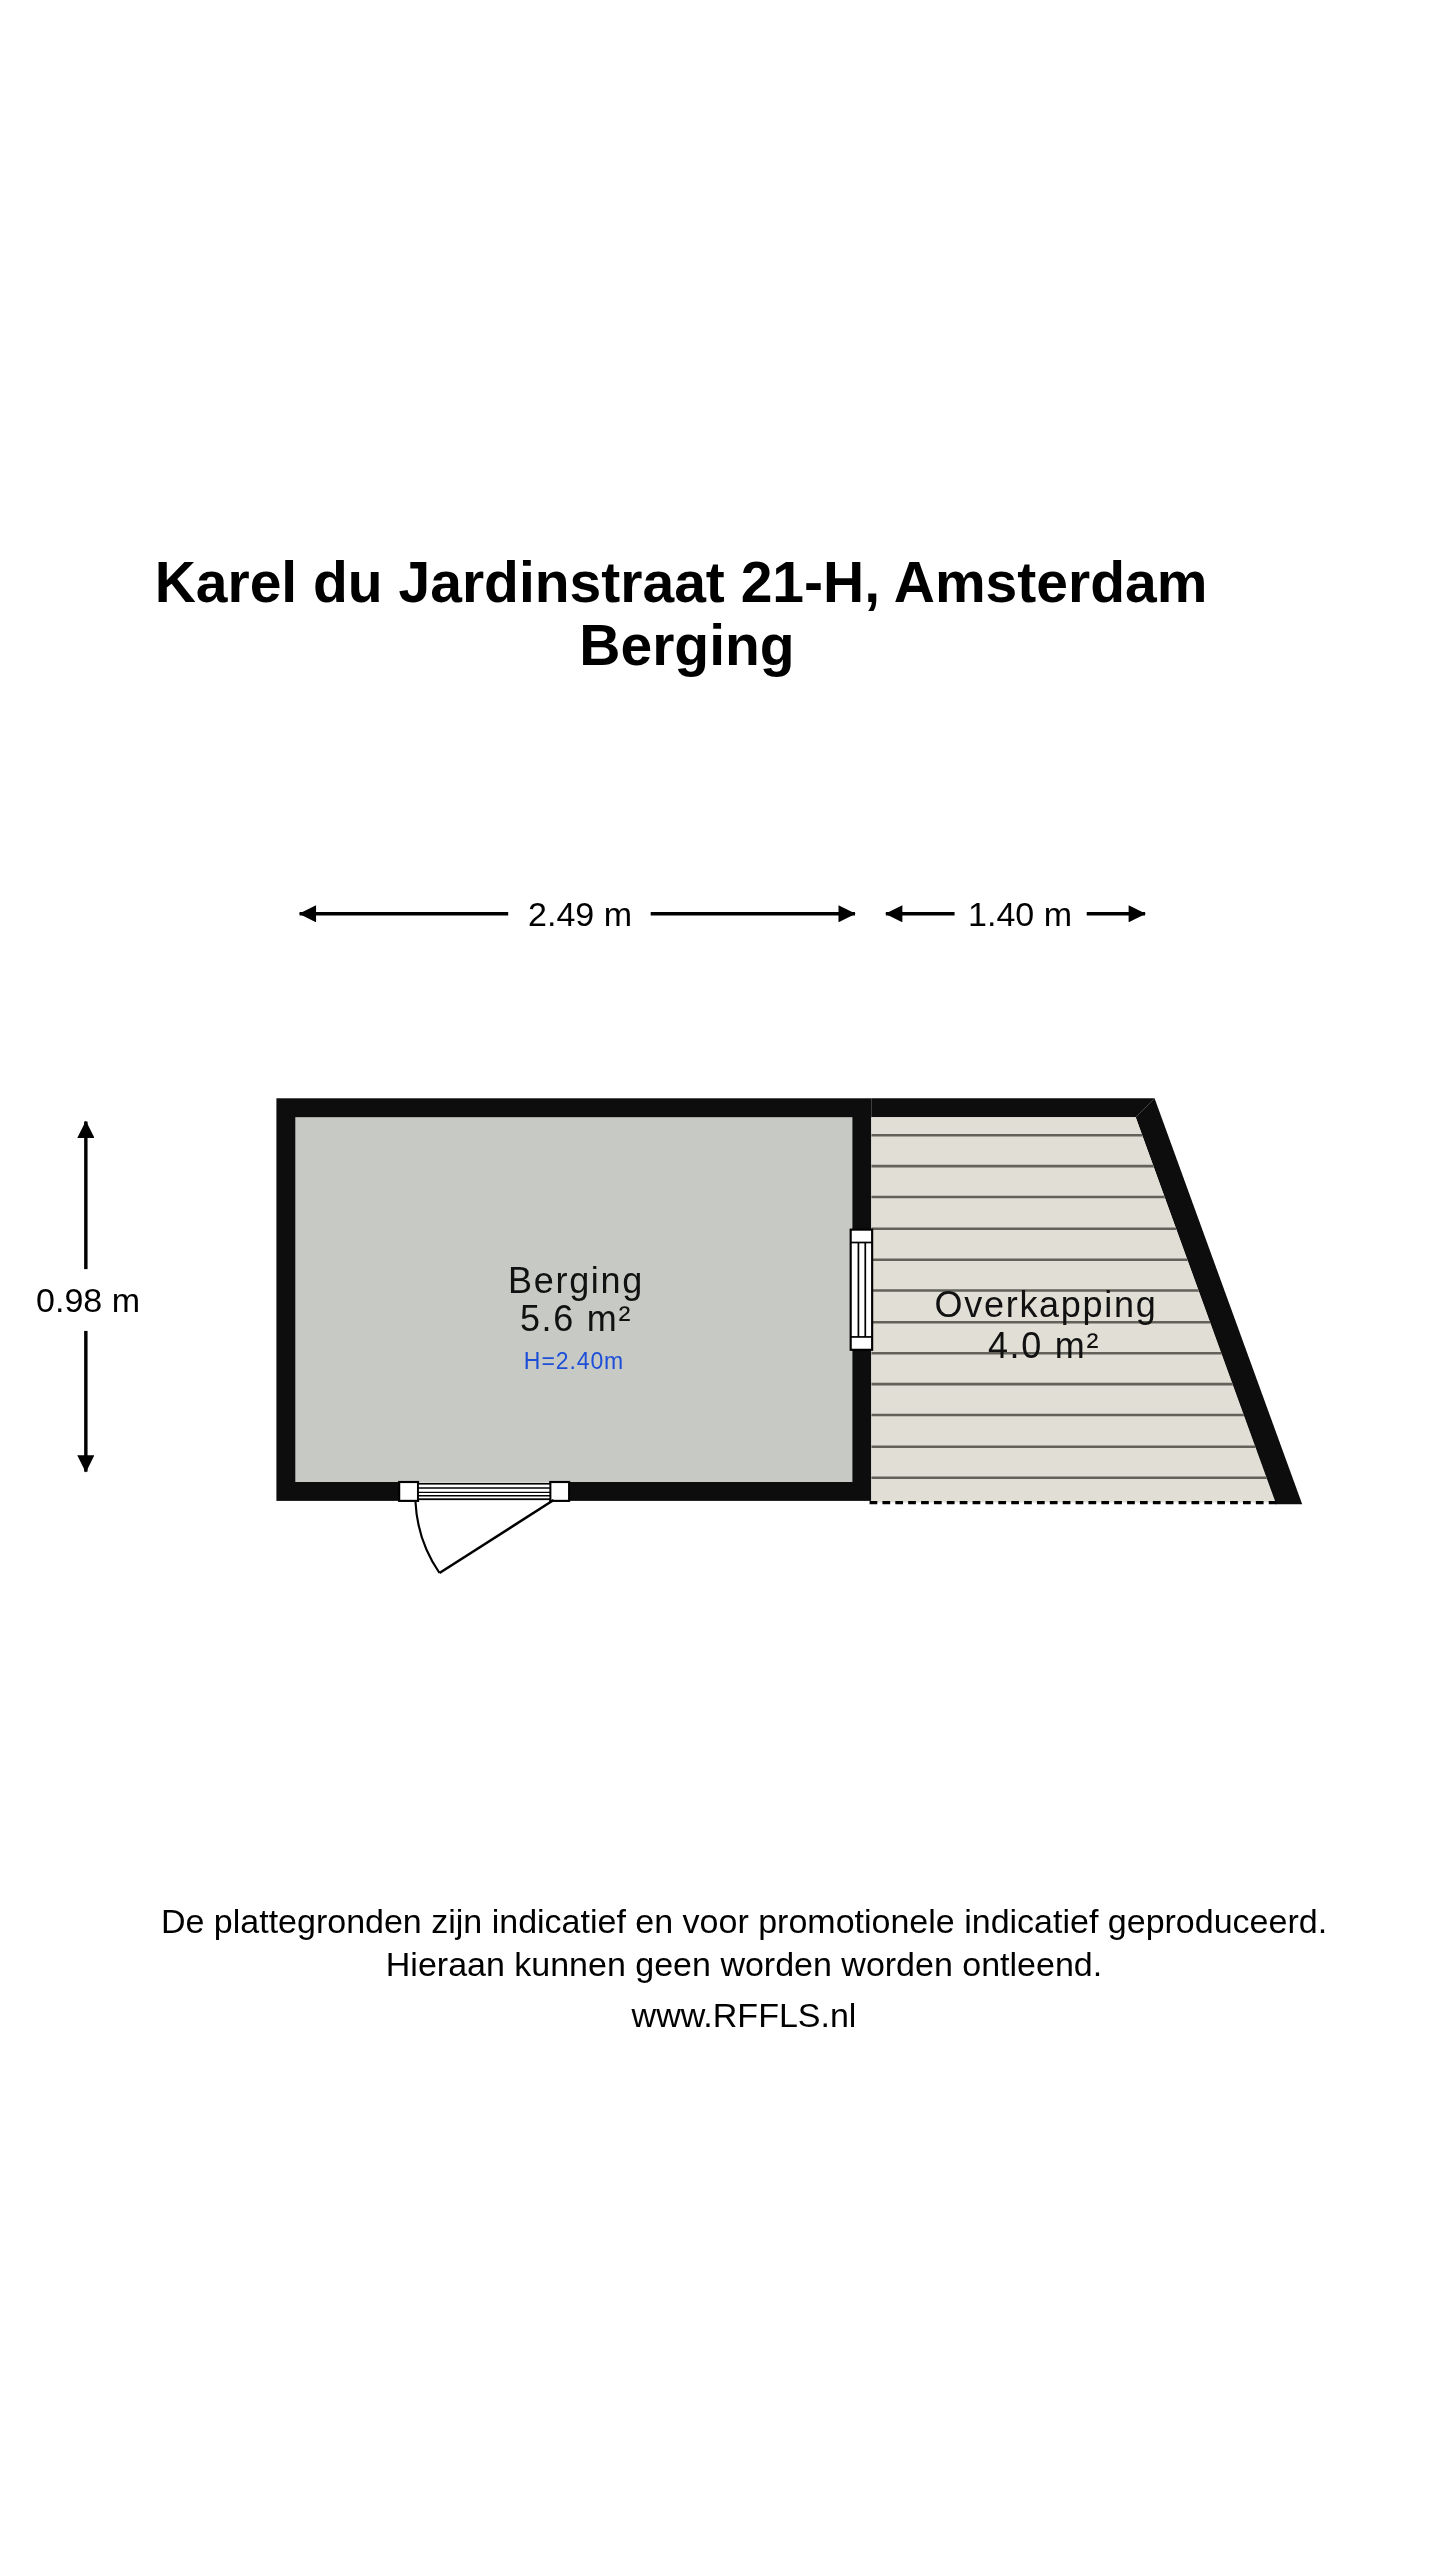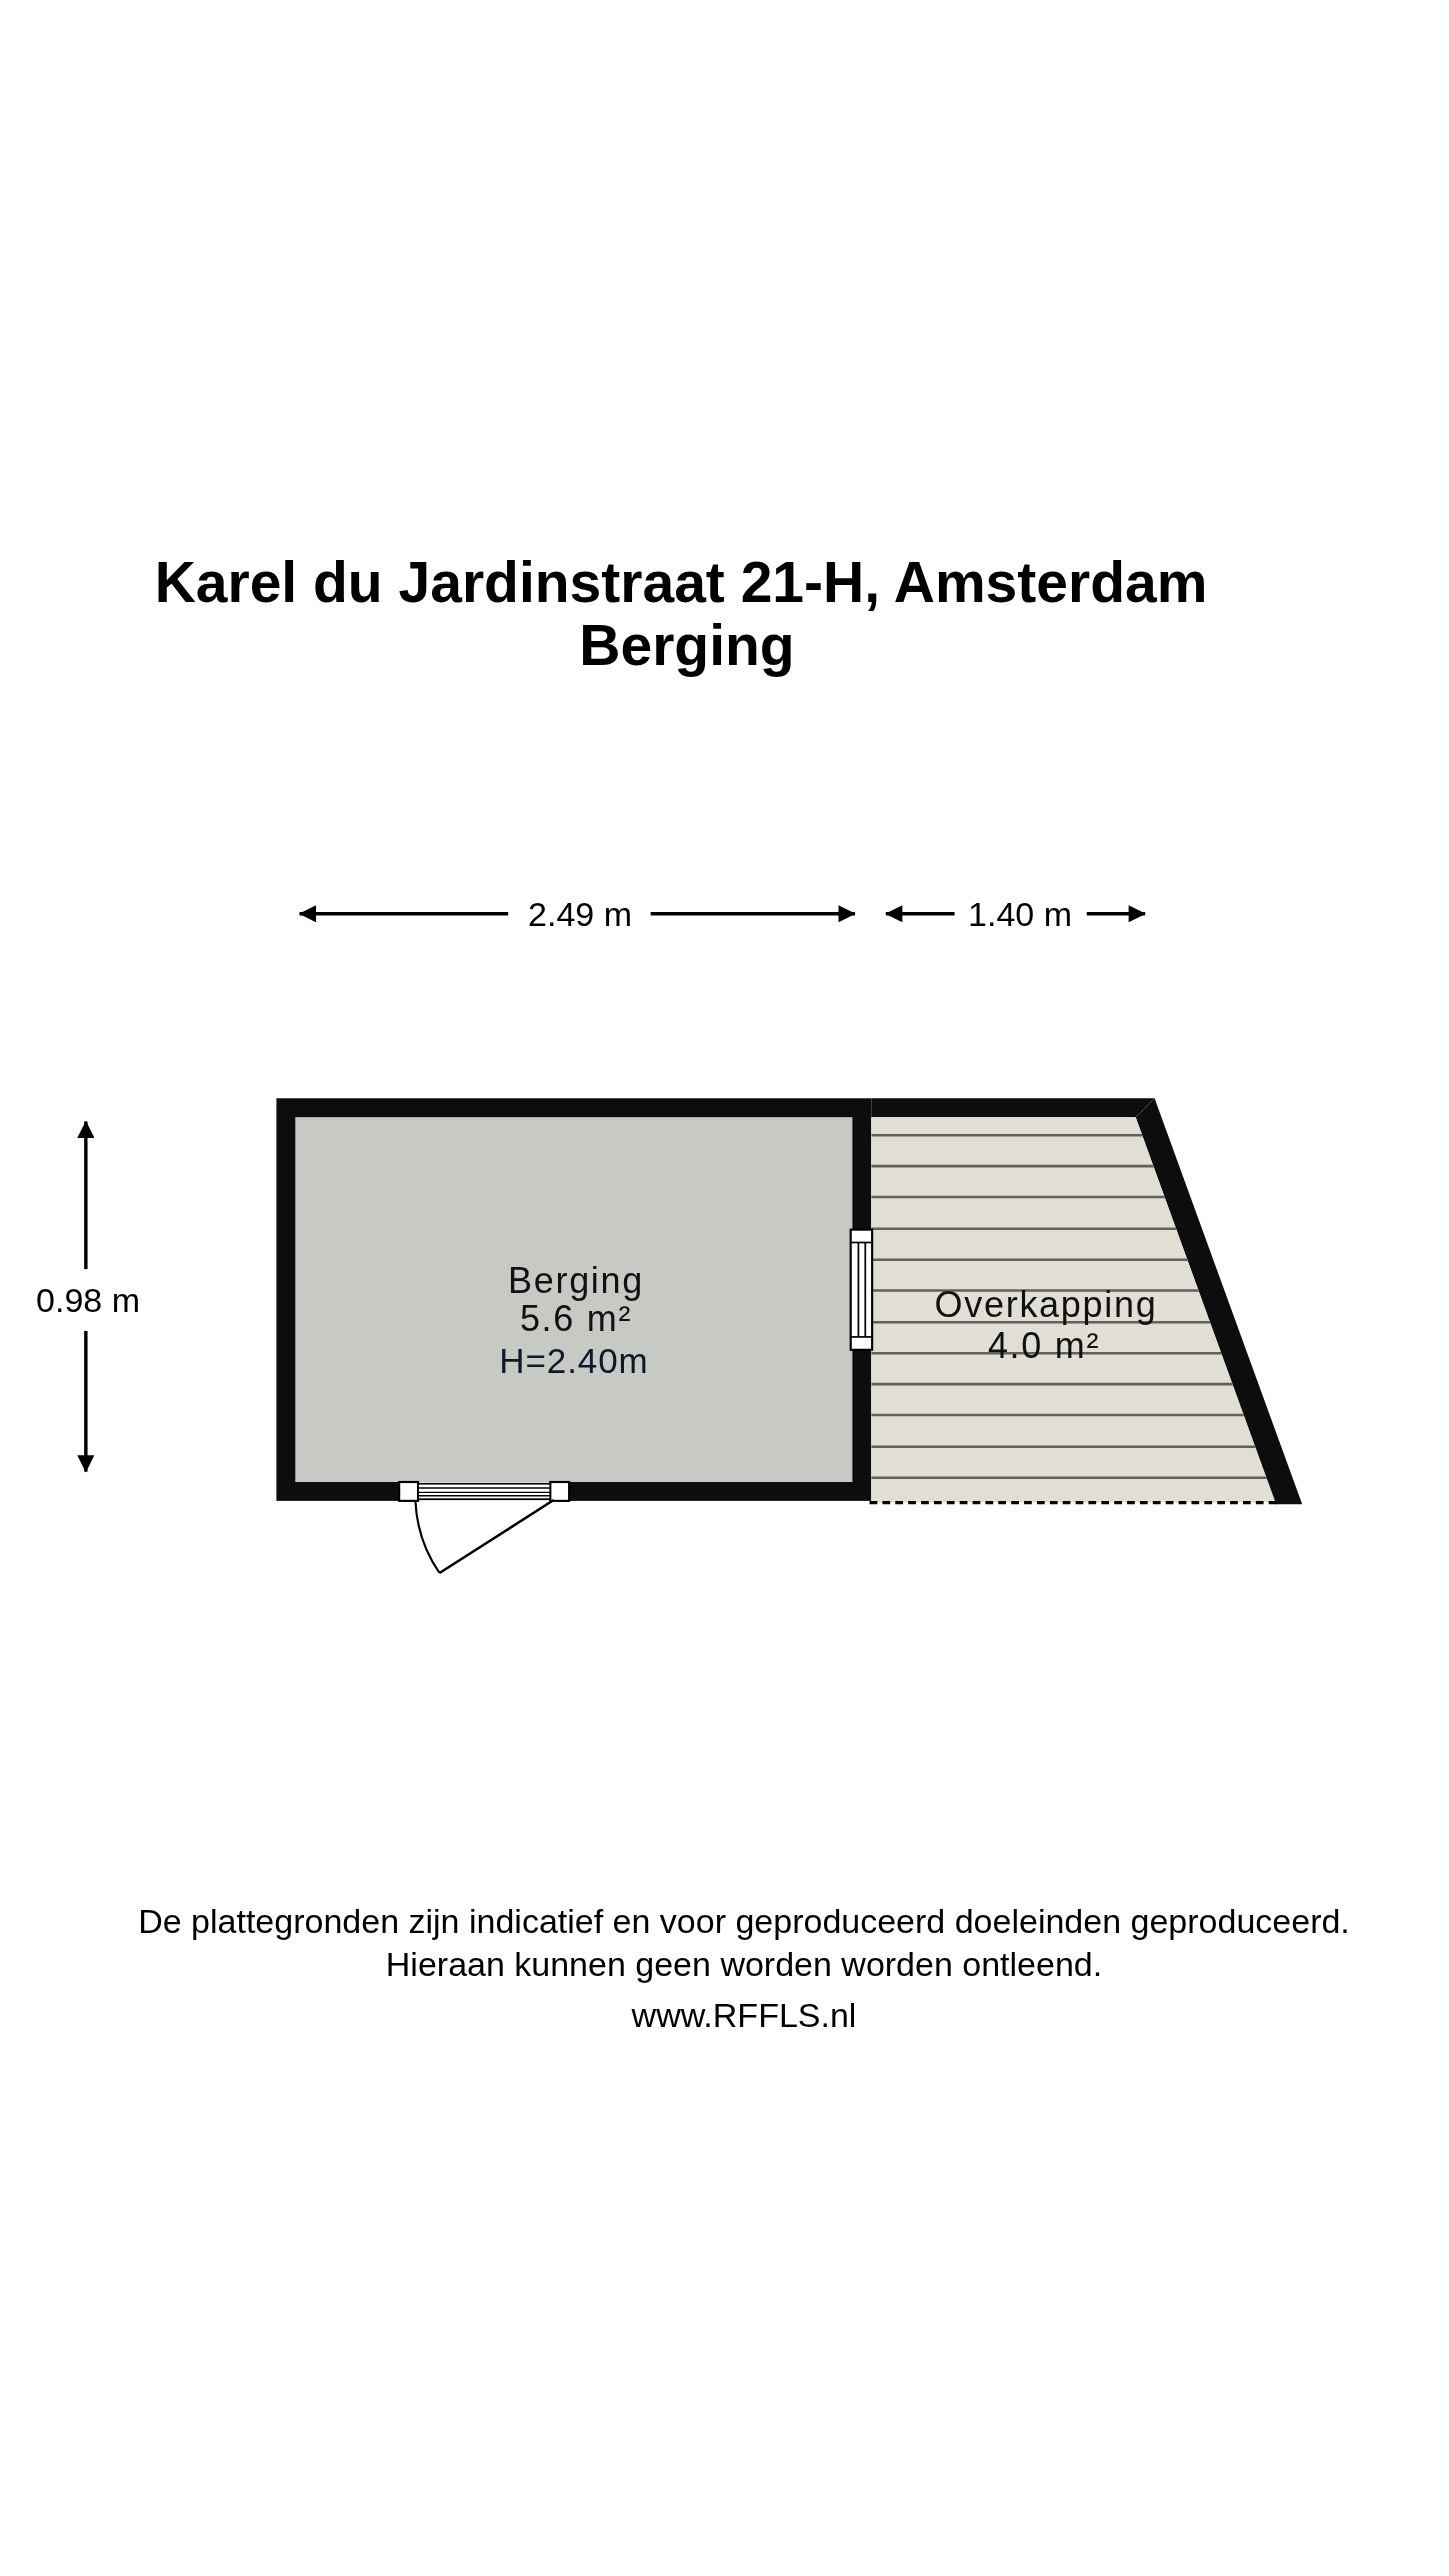--- a/index.html
+++ b/index.html
@@ -9,21 +9,21 @@
     font-family: "Liberation Sans", sans-serif;
     position: relative;
     overflow: hidden;
   }
   .abs { position: absolute; white-space: nowrap; transform: translate(-50%, -50%); color: #000; }
   .plan-svg { position: absolute; left: 0; top: 0; }
   .title-line { font-weight: bold; font-size: 57px; letter-spacing: 0px; }
   .dim-label { font-size: 34px; }
   .room-name  { font-size: 36px; letter-spacing: 1.7px; color: #111; }
   .room-area  { font-size: 36px; letter-spacing: 1.7px; color: #111; }
-  .room-h     { font-size: 35px; letter-spacing: 0.9px; color: #0f172a; }
+  .room-h     { font-size: 23px; letter-spacing: 0.9px; color: #1d4ed8; }
   .footer-line { font-size: 34px; }
 </style>
 </head>
 <body>
 
 <svg class="plan-svg" width="1449" height="2576" viewBox="0 0 1688 3000">
   <defs>
     <marker id="arr" viewBox="0 0 10 10" refX="9.6" refY="5" markerWidth="8" markerHeight="5" orient="auto">
       <path d="M 0 0 L 10 5 L 0 10 z" fill="#000"></path>
     </marker>
@@ -99,16 +99,16 @@
 <div class="abs dim-label" style="left:1020px; top:914px;">1.40 m</div>
 <div class="abs dim-label" style="left:88px; top:1300px;">0.98 m</div>
 
 <div class="abs room-name" style="left:576px; top:1281px;">Berging</div>
 <div class="abs room-area" style="left:576px; top:1319px;">5.6 m²</div>
 <div class="abs room-h" style="left:574px; top:1361px;">H=2.40m</div>
 
 <div class="abs room-name" style="left:1046px; top:1305px;">Overkapping</div>
 <div class="abs room-area" style="left:1044px; top:1346px;">4.0 m²</div>
 
-<div class="abs footer-line" style="left:744px; top:1921px;">De plattegronden zijn indicatief en voor geproduceerd doeleinden geproduceerd.</div>
+<div class="abs footer-line" style="left:744px; top:1921px;">De plattegronden zijn indicatief en voor promotionele indicatief geproduceerd.</div>
 <div class="abs footer-line" style="left:744px; top:1964px;">Hieraan kunnen geen worden worden ontleend.</div>
 <div class="abs footer-line" style="left:744px; top:2005px;margin-top:10px;">www.RFFLS.nl</div>
 
 
 </body></html>

